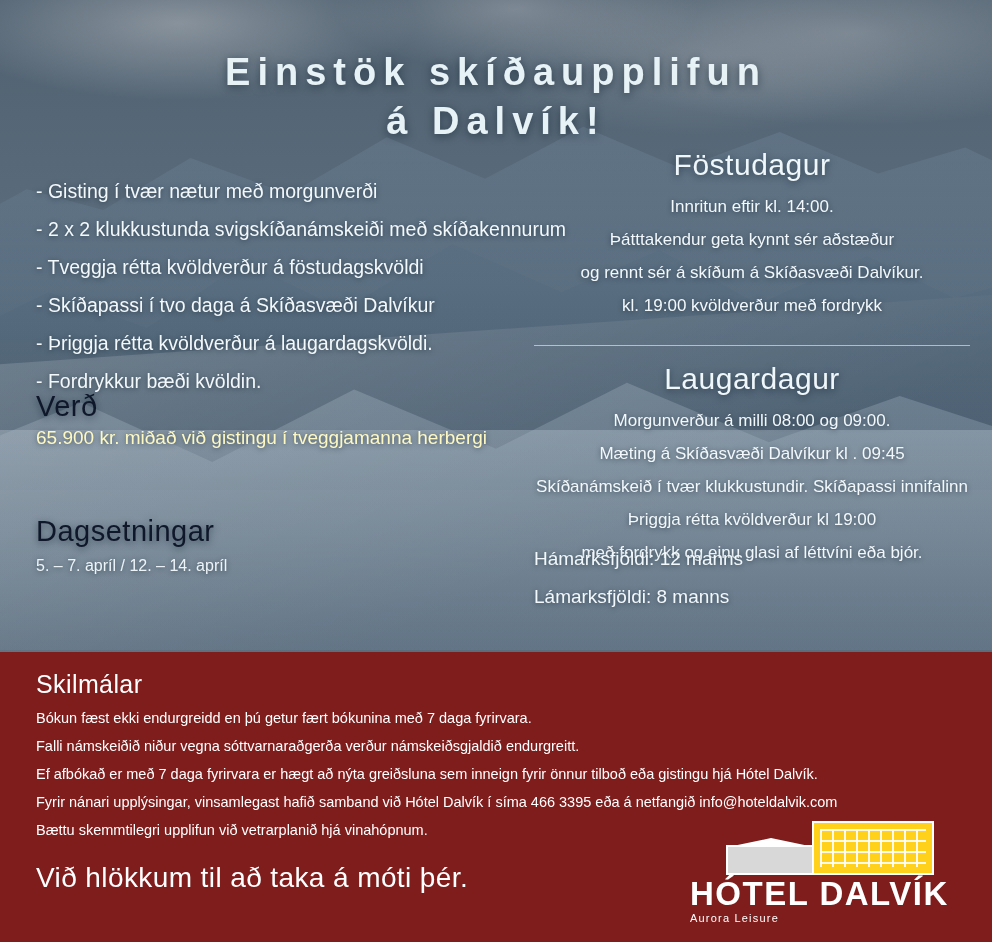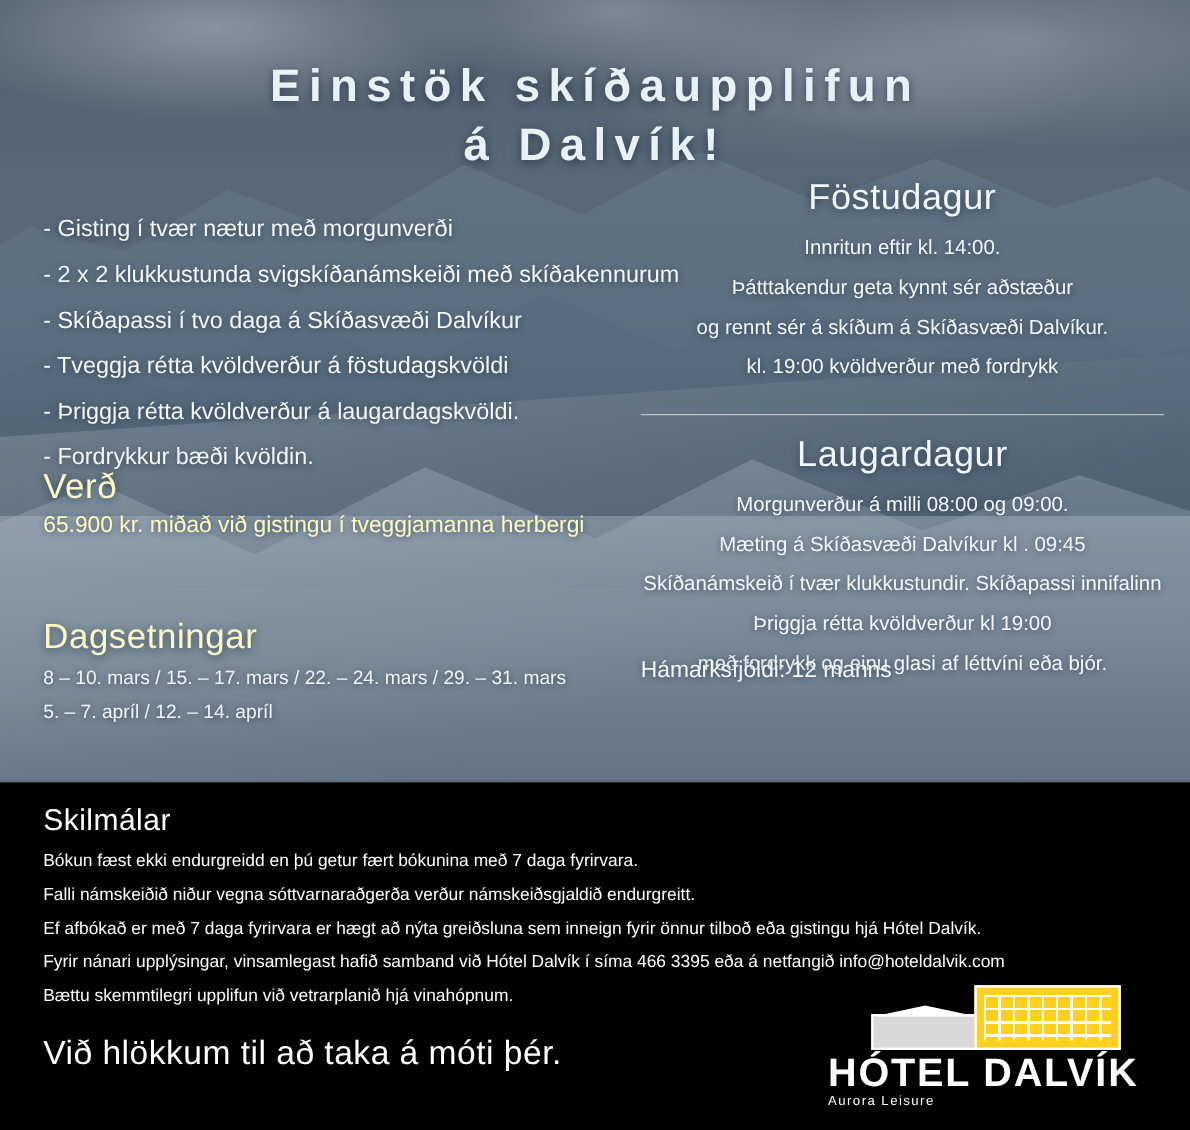--- a/index.html
+++ b/index.html
@@ -127,21 +127,21 @@
     padding: 0;
     font-size: 19.5px;
     line-height: 1.95;
     color: #f3f8fb;
     text-shadow: 0 1px 5px rgba(10,25,40,.5);
   }
   .bullets li { white-space: nowrap; }
 
   .block-title {
     font-size: 29px;
-    color: #fef9c3;
+    color: #0f172a;
     margin: 0 0 4px 0;
     font-weight: normal;
     letter-spacing: .5px;
     text-shadow: 0 2px 7px rgba(10,25,40,.55);
   }
   .verd {
     position: absolute;
     left: 36px;
     top: 390px;
     width: 560px;
@@ -197,21 +197,21 @@
     top: 540px;
     width: 436px;
   }
   .right-bottom .right-line { font-size: 19px; line-height: 2.0; }
 
   
   .bottom {
     position: absolute;
     left: 0; right: 0; bottom: 0;
     height: 290px;
-    background: #000000;
+    background: #7f1d1d;
     color: #ffffff;
   }
   .terms-title {
     position: absolute;
     left: 36px;
     top: 18px;
     font-size: 25px;
     font-weight: normal;
     color: #ffffff;
     letter-spacing: .4px;
@@ -312,35 +312,34 @@
 
     <div class="headline">
       <span>Einstök skíðaupplifun</span>
       <span class="l2">á Dalvík!</span>
     </div>
 
     <div class="left-col">
       <ul class="bullets">
         <li>- Gisting í tvær nætur með morgunverði</li>
         <li>- 2 x 2 klukkustunda svigskíðanámskeiði með skíðakennurum</li>
+        <li>- Tveggja rétta kvöldverður á föstudagskvöldi</li>
         <li>- Skíðapassi í tvo daga á Skíðasvæði Dalvíkur</li>
-        <li>- Tveggja rétta kvöldverður á föstudagskvöldi</li>
         <li>- Þriggja rétta kvöldverður á laugardagskvöldi.</li>
         <li>- Fordrykkur bæði kvöldin.</li>
       </ul>
     </div>
 
     <div class="verd">
       <h2 class="block-title">Verð</h2>
       <div class="verd-text">65.900 kr. miðað við gistingu í tveggjamanna herbergi</div>
     </div>
 
     <div class="dagsetningar">
       <h2 class="block-title">Dagsetningar</h2>
-      <div class="dates-line">8 – 10. mars  /  15. – 17. mars  /  22. – 24. mars  /  29. – 31. mars</div>
       <div class="dates-line">5. – 7. apríl  /  12. – 14. apríl</div>
     </div>
 
     <div class="right-col">
       <h2 class="right-title">Föstudagur</h2>
       <div class="right-line">Innritun eftir kl. 14:00.</div>
       <div class="right-line">Þátttakendur geta kynnt sér aðstæður</div>
       <div class="right-line">og rennt sér á skíðum á Skíðasvæði Dalvíkur.</div>
       <div class="right-line">kl. 19:00 kvöldverður með fordrykk</div>
 
@@ -349,20 +348,21 @@
       <h2 class="right-title">Laugardagur</h2>
       <div class="right-line">Morgunverður á milli 08:00 og 09:00.</div>
       <div class="right-line">Mæting á Skíðasvæði Dalvíkur kl . 09:45</div>
       <div class="right-line">Skíðanámskeið í tvær klukkustundir. Skíðapassi innifalinn</div>
       <div class="right-line">Þriggja rétta kvöldverður kl 19:00</div>
       <div class="right-line">með fordrykk og einu glasi af léttvíni eða bjór.</div>
     </div>
 
     <div class="right-bottom">
       <div class="right-line">Hámarksfjöldi: 12 manns</div>
+      <div class="right-line">Lámarksfjöldi: 8 manns</div>
     </div>
   </div>
 
   <div class="bottom">
     <div class="terms-title">Skilmálar</div>
     <div class="terms">
       <p>Bókun fæst ekki endurgreidd en þú getur fært bókunina með 7 daga fyrirvara.</p>
       <p>Falli námskeiðið niður vegna sóttvarnaraðgerða verður námskeiðsgjaldið endurgreitt.</p>
       <p>Ef afbókað er með 7 daga fyrirvara er hægt að nýta greiðsluna sem inneign fyrir önnur tilboð eða gistingu hjá Hótel Dalvík.</p>
       <p>Fyrir nánari upplýsingar, vinsamlegast hafið samband við Hótel Dalvík í síma  466 3395 eða á netfangið info@hoteldalvik.com</p>

